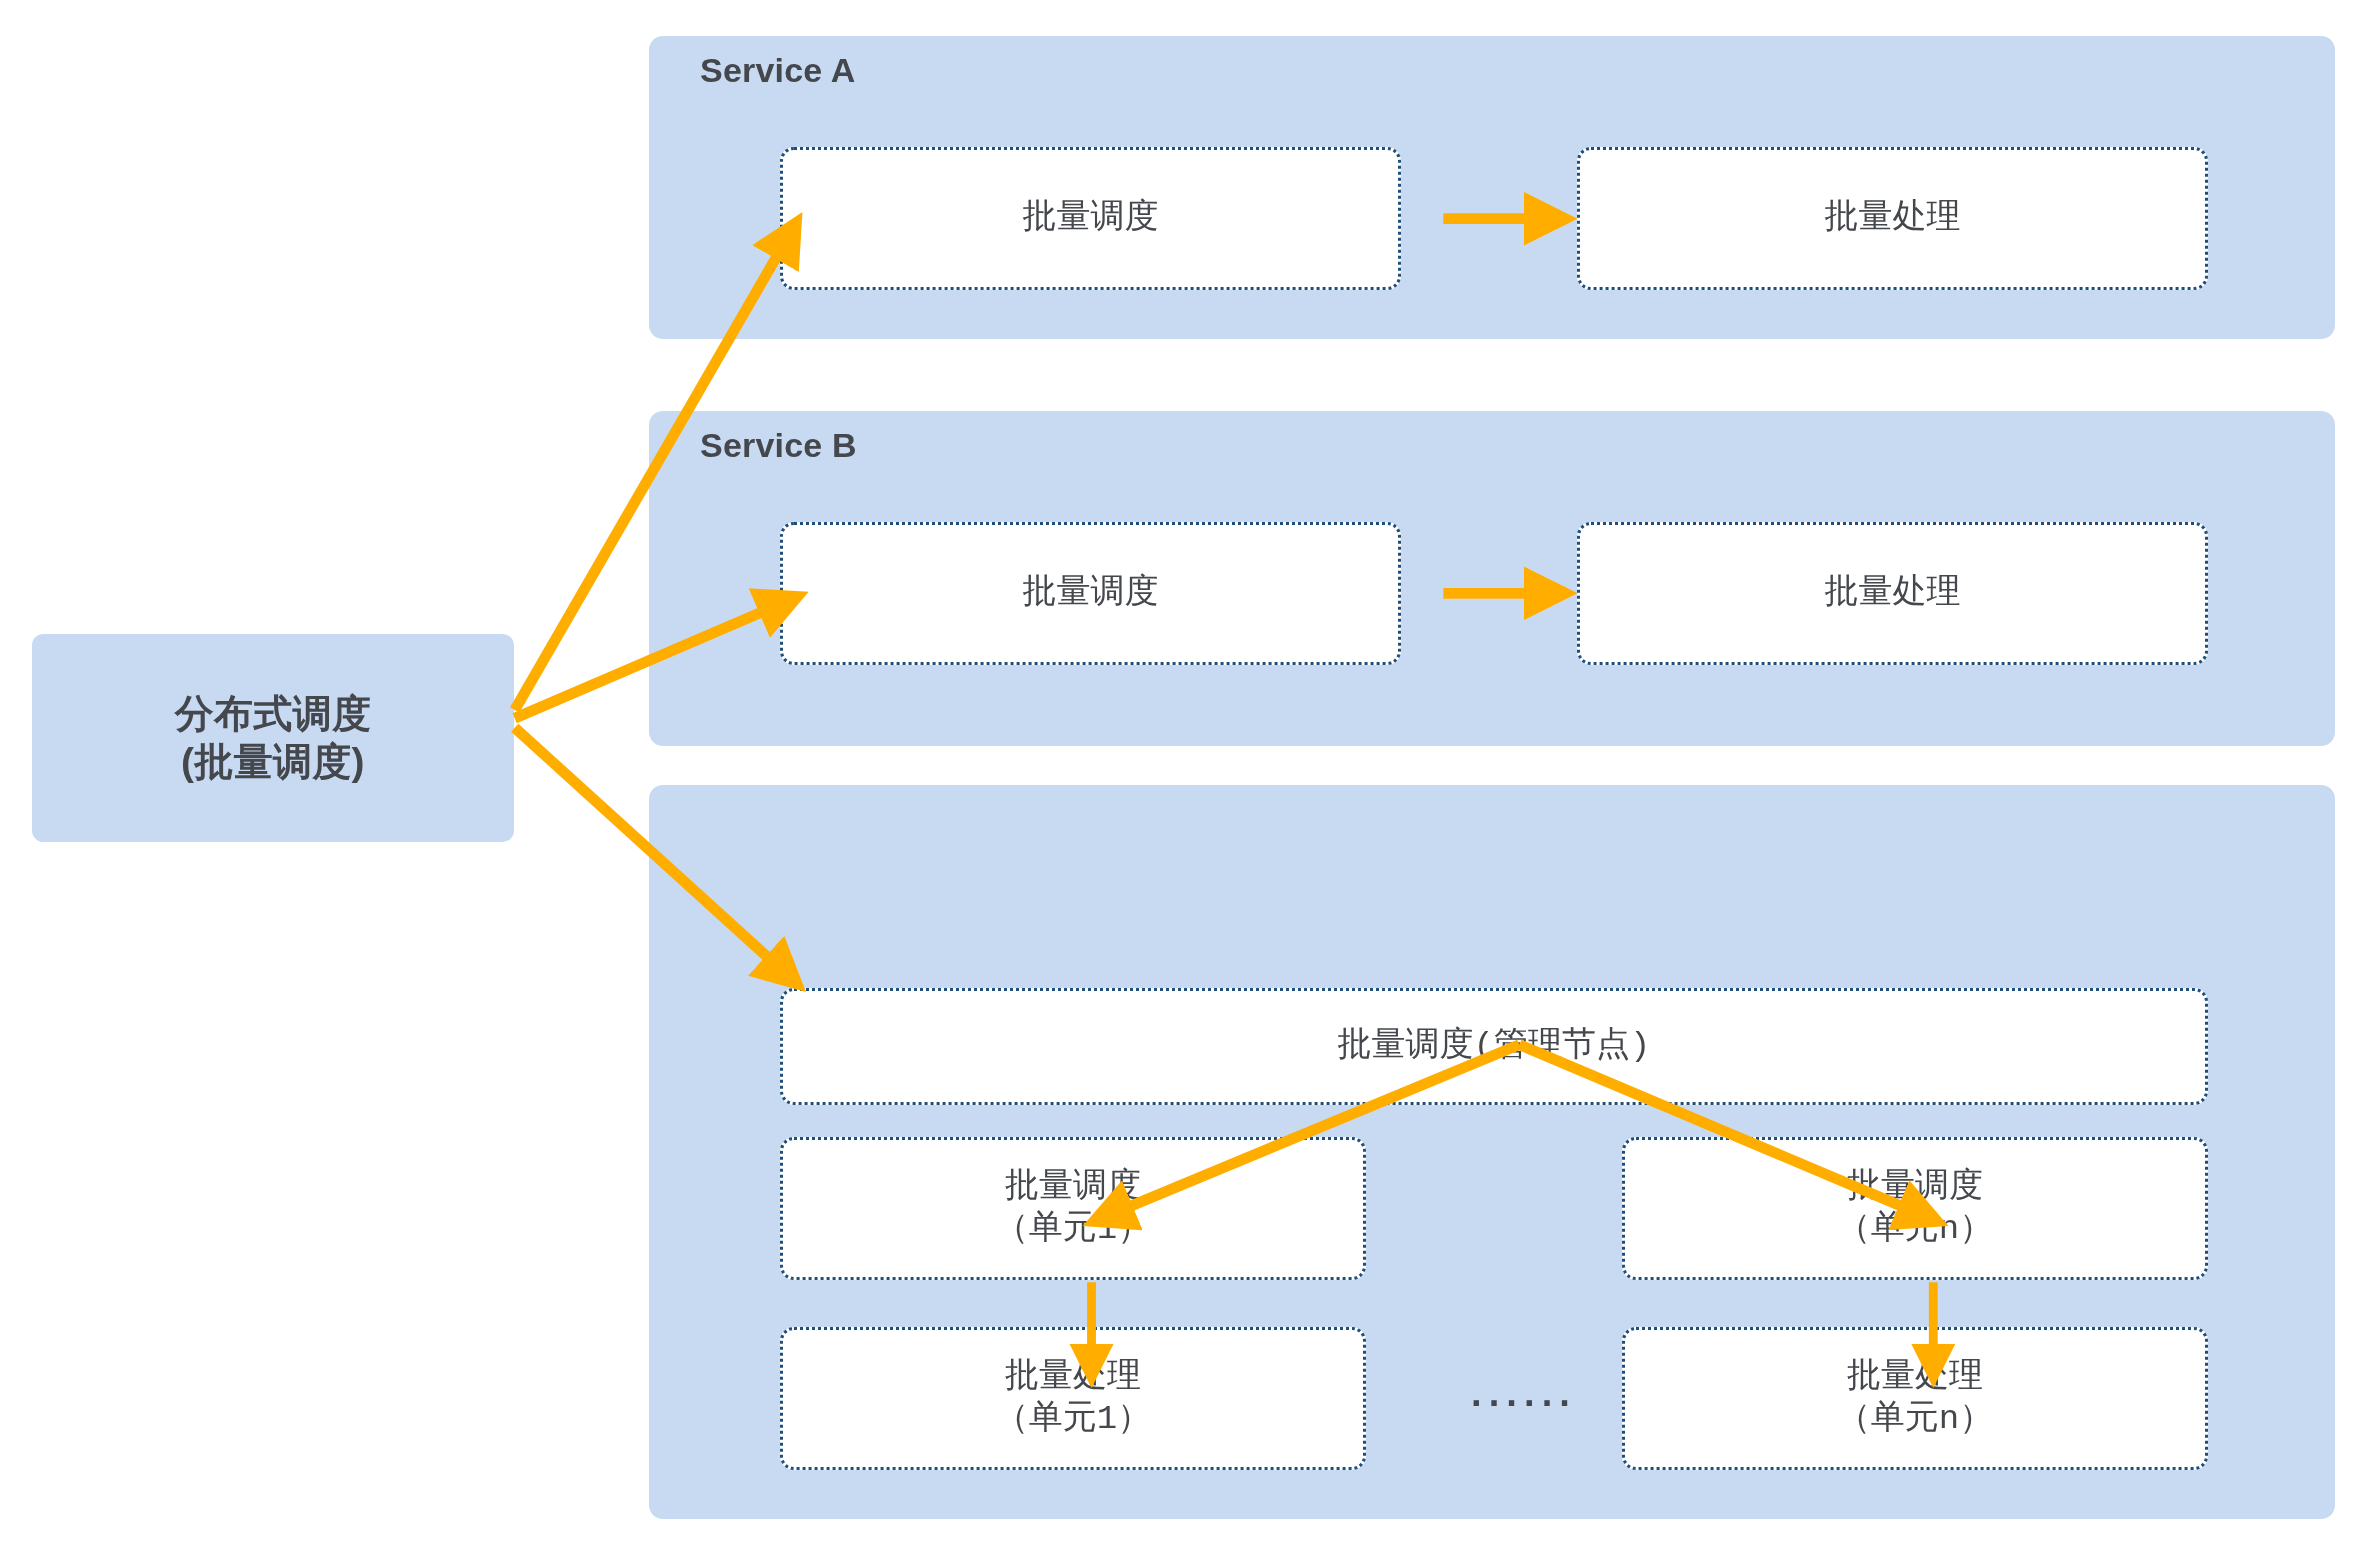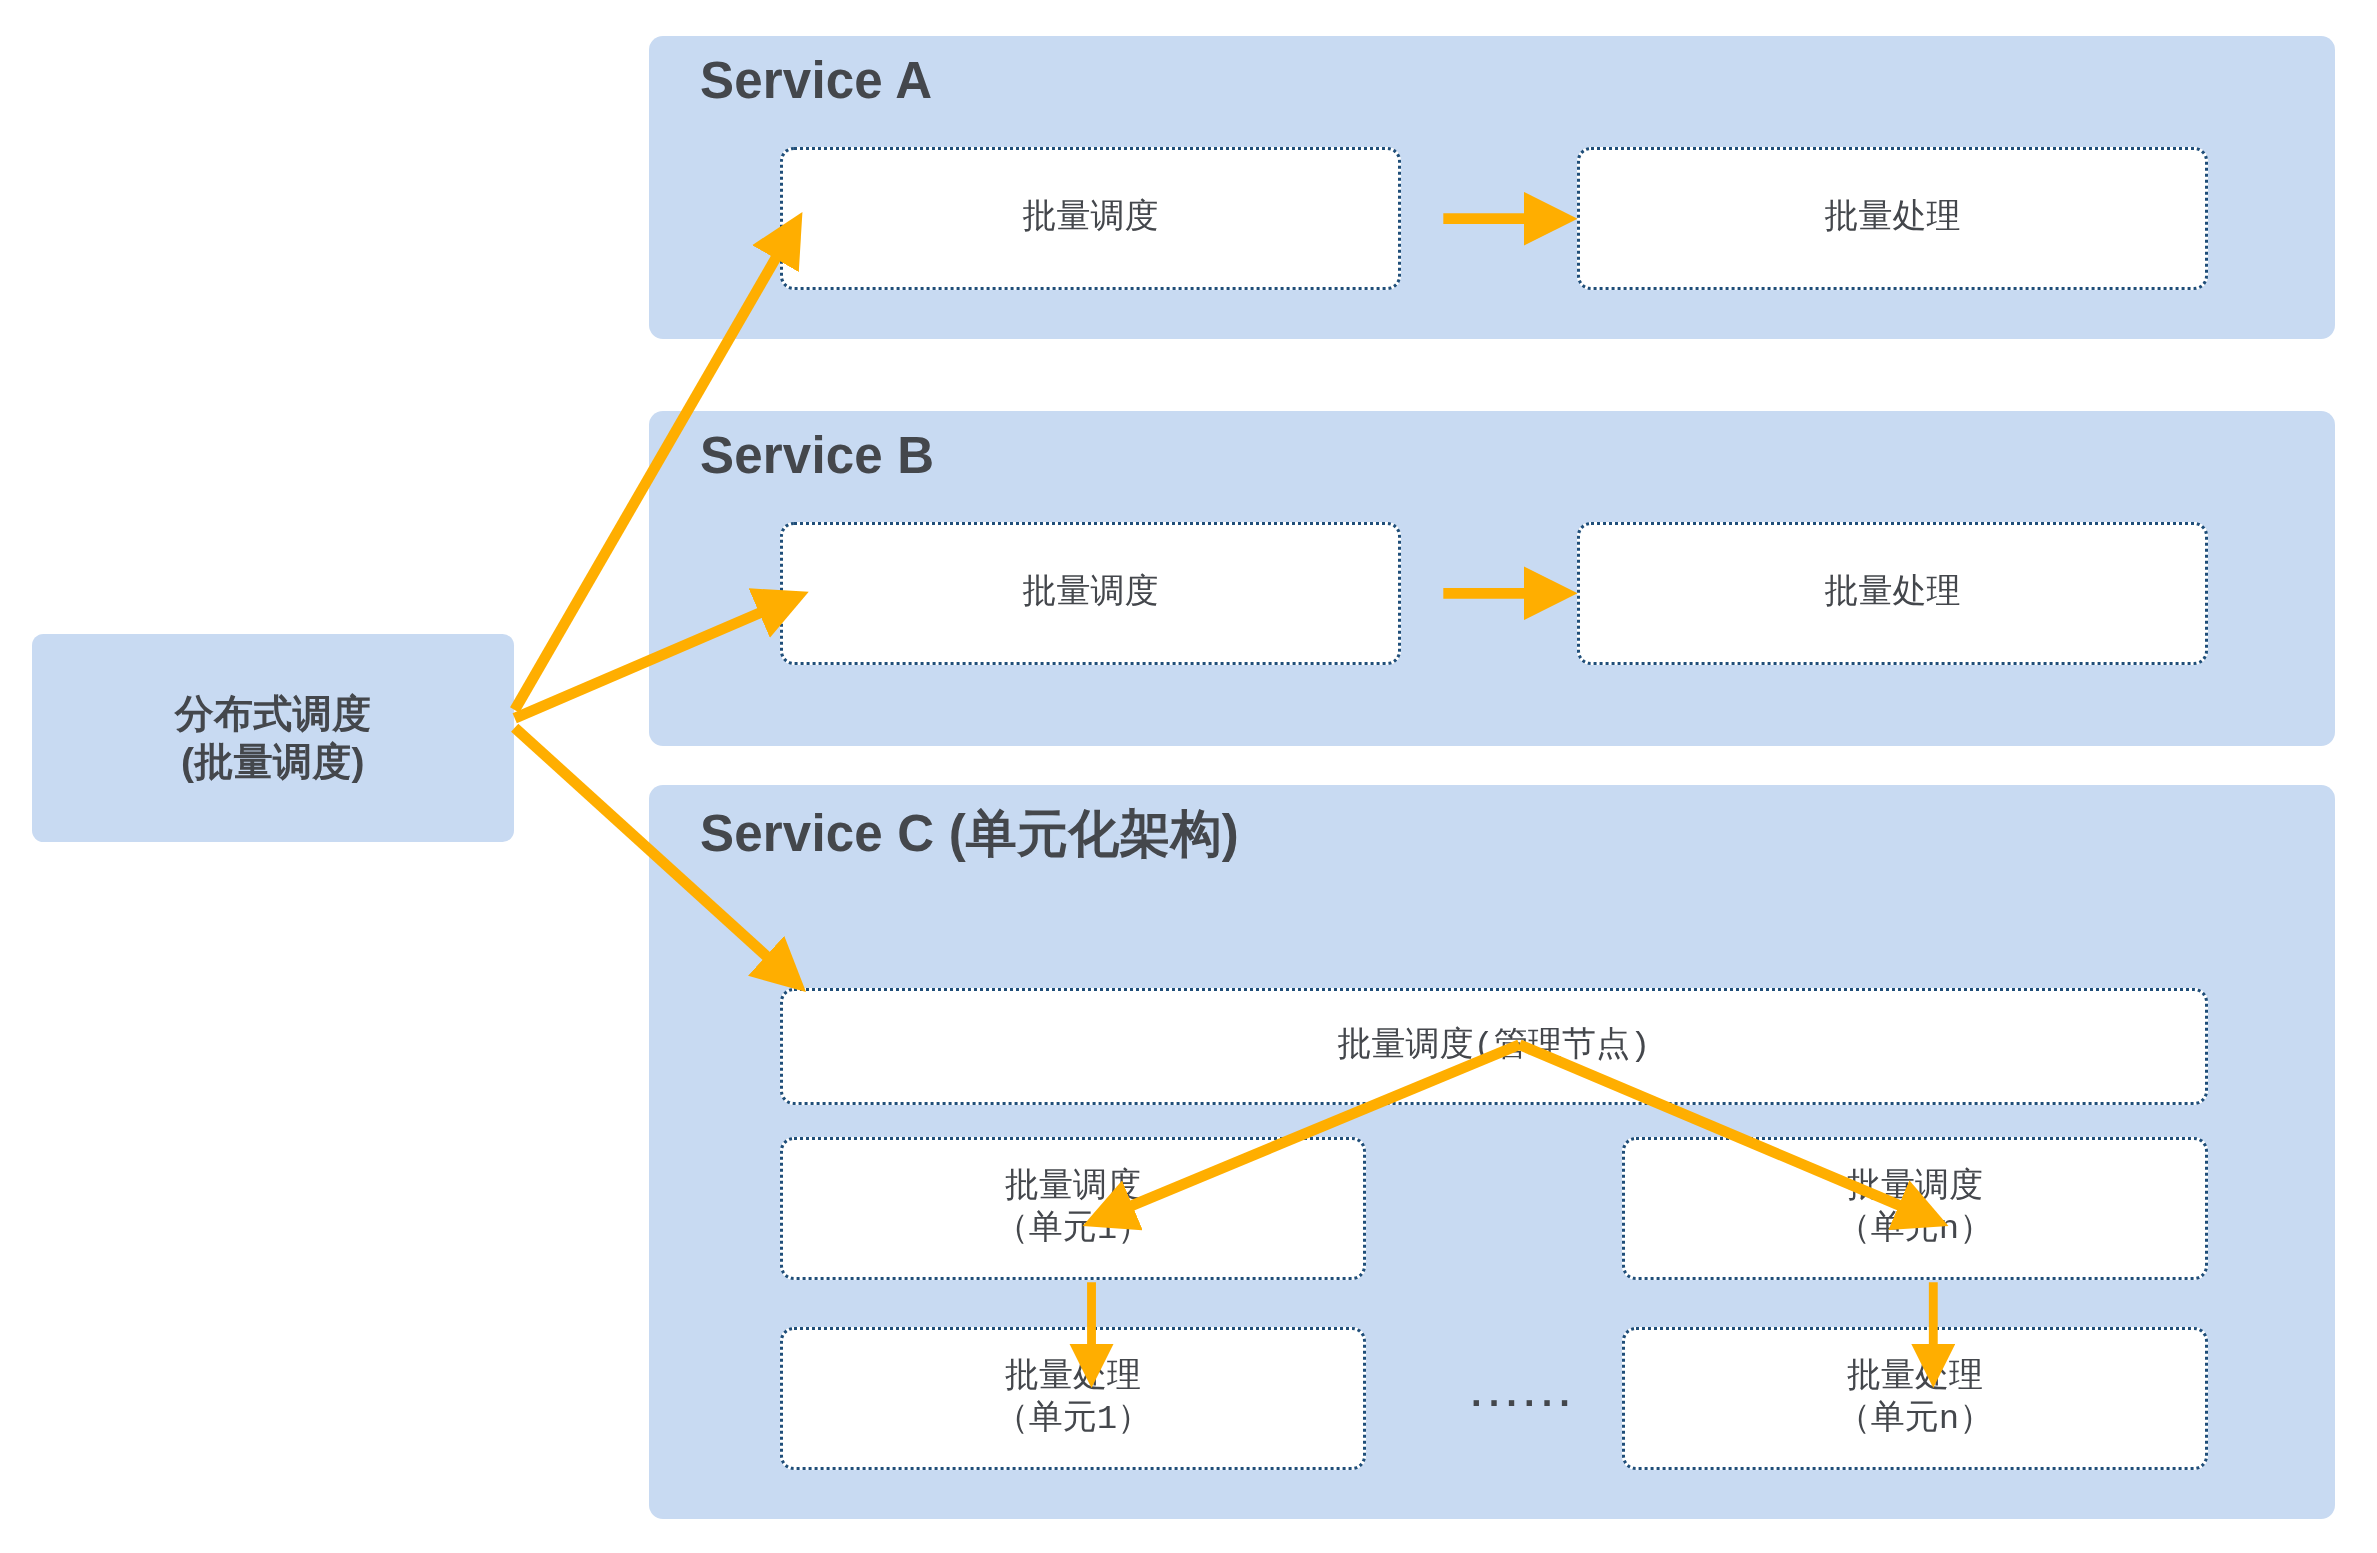--- a/index.html
+++ b/index.html
@@ -49,21 +49,21 @@
   }
   #panel-a { left: 649px; top: 36px;   width: 1686px; height: 303px; }
   #panel-b { left: 649px; top: 411px;  width: 1686px; height: 335px; }
   #panel-c { left: 649px; top: 785px; width: 1686px; height: 734px; }
 
   .panel-title {
     position: absolute;
     left: 51px;
     top: 15px;
     color: #44474c;
-    font-size: 51px;
+    font-size: 34px;
     font-weight: bold;
     white-space: nowrap;
     letter-spacing: 0.2px;
   }
   
   .node-box {
     position: absolute;
     background: #ffffff;
     border: 3.2px dotted #1f4e79;
     border-radius: 14px;
@@ -138,21 +138,20 @@
     <div class="panel-title">Service B</div>
     <div class="node-box row-sched">
       <div class="label">批量调度</div>
     </div>
     <div class="node-box row-proc">
       <div class="label">批量处理</div>
     </div>
   </div>
 
   <div class="service-panel" id="panel-c">
-    <div class="panel-title">Service C (单元化架构)</div>
 
     <div class="node-box" id="c-manager">
       <div class="label">批量调度(管理节点)</div>
     </div>
 
     <div class="node-box" id="c-sched-1">
       <div class="label">
         <div>批量调度</div>
         <div>（单元1）</div>
       </div>

